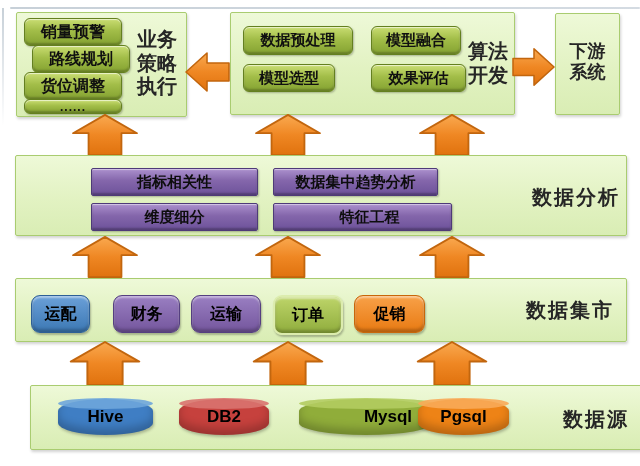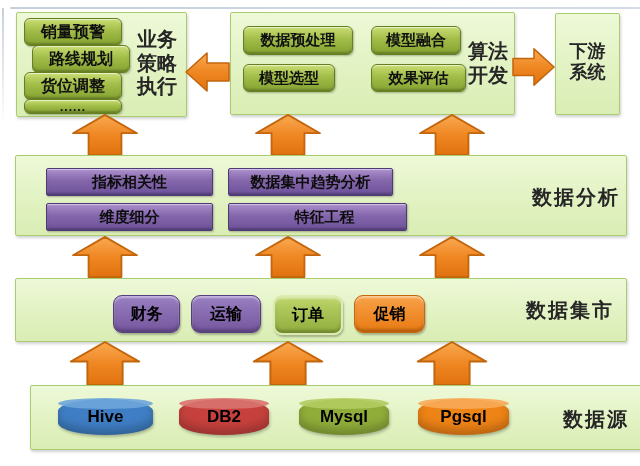--- a/index.html
+++ b/index.html
@@ -21,21 +21,21 @@
     background:linear-gradient(180deg,#c9dd72 0%,#a2bd48 45%,#84a231 100%);
     border:1px solid #64801f;border-radius:6px;
     box-shadow:inset 0 1px 1px rgba(255,255,255,.65),inset 0 -2px 2px rgba(0,0,0,.22),1px 1px 2px rgba(0,0,0,.25);
     color:#101010;font-weight:bold;font-size:15px;white-space:nowrap;
   }
   .pbtn{
     position:absolute;display:flex;align-items:center;justify-content:center;
     background:linear-gradient(180deg,#ab90cd 0%,#8466ab 45%,#6d529a 100%);
     border:1px solid #4e3a78;border-radius:2px;
     box-shadow:inset 0 1px 1px rgba(255,255,255,.5),inset 0 -2px 2px rgba(0,0,0,.25),1px 1px 2px rgba(0,0,0,.25);
-    color:#0d0d0d;font-weight:bold;font-size:15px;white-space:nowrap;
+    color:#0d0d0d;font-weight:bold;font-size:15px;white-space:nowrap;margin-left:45px;
   }
   .chip{
     position:absolute;display:flex;align-items:center;justify-content:center;
     border-radius:9px;color:#000;font-weight:bold;font-size:16px;
     box-shadow:inset 0 2px 2px rgba(255,255,255,.45),inset 0 -3px 3px rgba(0,0,0,.22),1px 2px 2px rgba(0,0,0,.25);
   }
   .chip.c-blue{background:linear-gradient(#6ba0d8,#3c78b4);border:1px solid #2d5f96;}
   .chip.c-purple{background:linear-gradient(#9a7fc2,#74569d);border:1px solid #553f80;}
   .chip.c-green{background:linear-gradient(#bdd469,#90ad3d);border:2px solid #dcecae;}
   .chip.c-orange{background:linear-gradient(#f8a148,#e87a12);border:1px solid #c8660a;}
@@ -142,20 +142,21 @@
     <polygon points="38,1 73,21 56,21 56,45 20,45 20,21 3,21" fill="url(#ag)" stroke="#c2660e" stroke-width="2" stroke-linejoin="round"></polygon>
   </svg>
   <svg class="arrow" style="left:250px;top:236px;" width="76" height="42" viewBox="0 0 76 46">
     <polygon points="38,1 73,21 56,21 56,45 20,45 20,21 3,21" fill="url(#ag)" stroke="#c2660e" stroke-width="2" stroke-linejoin="round"></polygon>
   </svg>
   <svg class="arrow" style="left:414px;top:236px;" width="76" height="42" viewBox="0 0 76 46">
     <polygon points="38,1 73,21 56,21 56,45 20,45 20,21 3,21" fill="url(#ag)" stroke="#c2660e" stroke-width="2" stroke-linejoin="round"></polygon>
   </svg>
 
   <div class="panel" style="left:15px;top:278px;width:610px;height:62px;">
+    <div class="chip c-blue" style="left:15px;top:16px;width:57px;height:36px;">运配</div>
     <div class="chip c-purple" style="left:97px;top:16px;width:65px;height:36px;">财务</div>
     <div class="chip c-purple" style="left:175px;top:16px;width:68px;height:36px;">运输</div>
     <div class="chip c-green" style="left:257px;top:16px;width:66px;height:36px;">订单</div>
     <div class="chip c-orange" style="left:338px;top:16px;width:69px;height:36px;">促销</div>
     <div class="bandlabel" style="left:510px;top:18px;">数据集市</div>
   </div>
 
   <svg class="arrow" style="left:67px;top:341px;" width="76" height="45" viewBox="0 0 76 46">
     <polygon points="38,1 73,21 56,21 56,45 20,45 20,21 3,21" fill="url(#ag)" stroke="#c2660e" stroke-width="2" stroke-linejoin="round"></polygon>
   </svg>
@@ -166,21 +167,21 @@
     <polygon points="38,1 73,21 56,21 56,45 20,45 20,21 3,21" fill="url(#ag)" stroke="#c2660e" stroke-width="2" stroke-linejoin="round"></polygon>
   </svg>
 
   <div class="panel" style="left:30px;top:385px;width:610px;height:63px;text-decoration:underline;">
     <div class="cyl c-blue" style="left:27px;top:13px;width:95px;height:36px;">
       <span class="cyl-label">Hive</span>
     </div>
     <div class="cyl c-red" style="left:148px;top:13px;width:90px;height:36px;">
       <span class="cyl-label">DB2</span>
     </div>
-    <div class="cyl c-green" style="left:268px;top:13px;width:90px;height:36px;">
+    <div class="cyl c-green" style="left:268px;top:13px;width:90px;height:36px;padding-left:44px;">
       <span class="cyl-label">Mysql</span>
     </div>
     <div class="cyl c-orange" style="left:387px;top:13px;width:91px;height:36px;">
       <span class="cyl-label">Pgsql</span>
     </div>
     <div class="bandlabel" style="left:532px;top:20px;text-align:right;">数据源</div>
   </div>
 
 </div>
 

